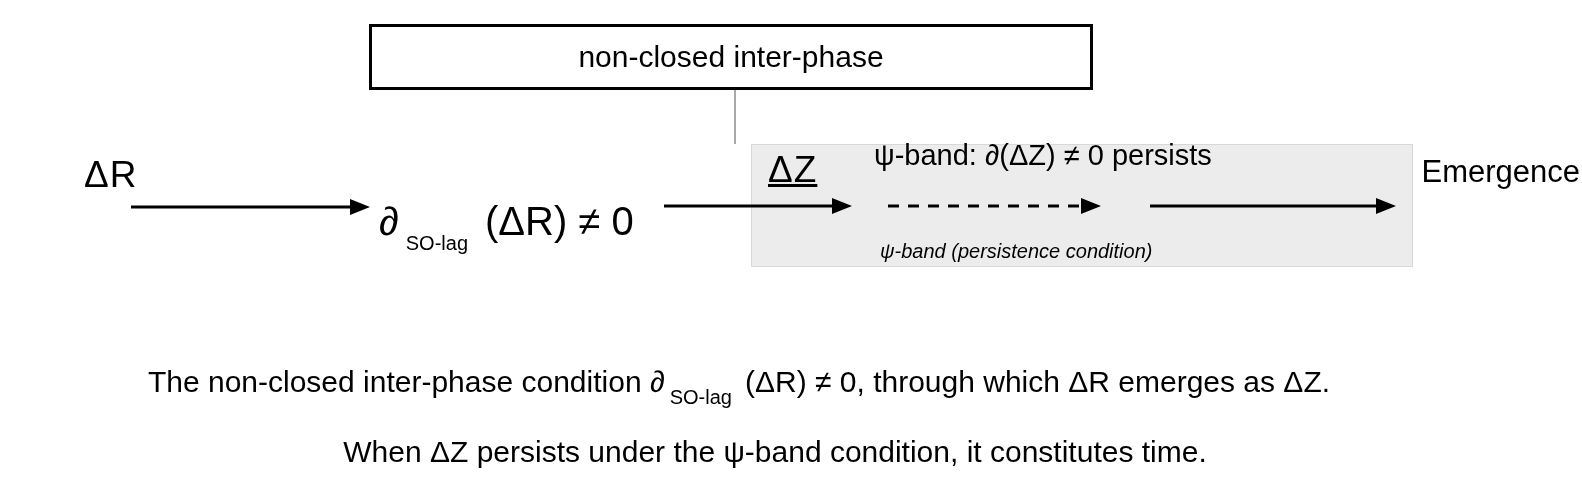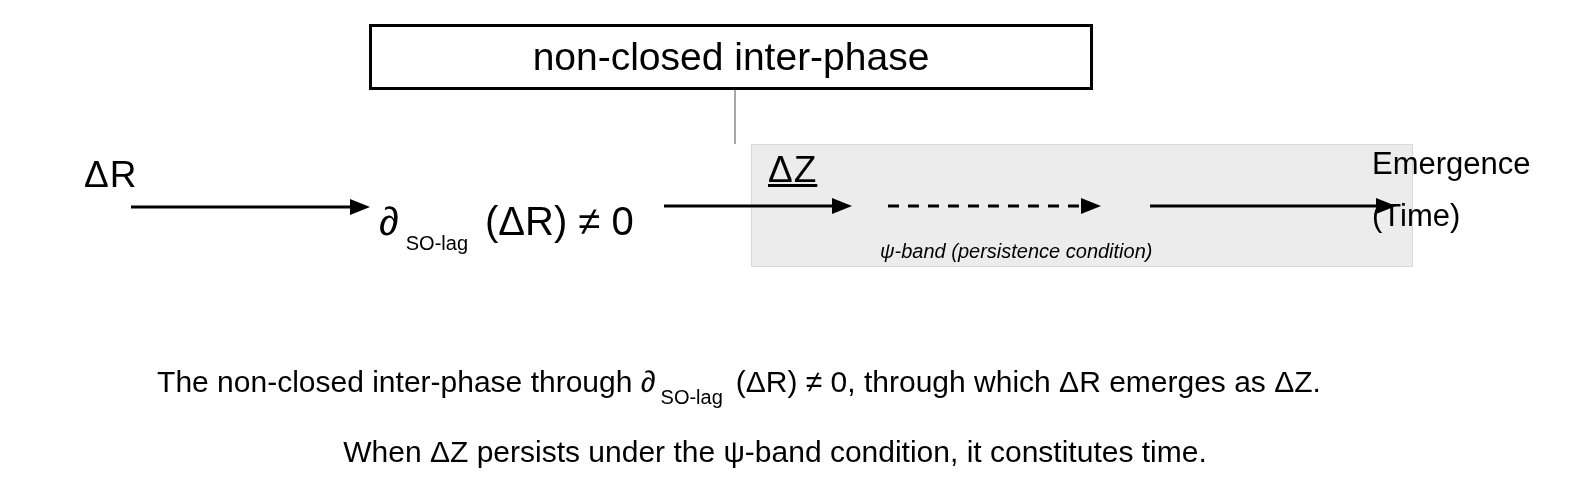--- a/index.html
+++ b/index.html
@@ -17,41 +17,41 @@
     background:var(--canvas-bg);
     font-family:"Liberation Sans", sans-serif;
     color:var(--ink);
     overflow:hidden;
   }
   .abs{position:absolute;}
   .top-box{
     left:369px;top:24px;width:724px;height:66px;
     border:3px solid var(--ink);
     display:flex;align-items:center;justify-content:center;
-    font-size:39px;
+    font-size:30px;
     background:var(--canvas-bg);
   }
   .psi-box{
     left:751px;top:144px;width:662px;height:123px;
     background:var(--psi-box-bg);
     border:1.5px solid var(--psi-box-border);
   }
   .arrows{left:0;top:0;width:1582px;height:498px;pointer-events:none;}
   .arrows line{stroke:var(--ink);stroke-width:3;}
   .arrows line.connector{stroke:var(--connector-line);stroke-width:2;}
   .arrows line.dashed{stroke-dasharray:11 9;}
   #ah path{fill:var(--ink);}
   .big-node{font-size:37px;line-height:1;letter-spacing:1px;margin-left:48px;}
   .delta-r{left:36px;top:156px;}
   .delta-z{left:720px;top:151px;text-decoration:underline;}
   .formula{left:379px;top:157px;font-size:40px;line-height:1;white-space:nowrap;margin-top:44px;}
   .formula .sub{font-size:20px;vertical-align:-15px;margin:0 17px 0 7px;}
   .psi-top{left:874px;top:140px;font-size:29px;line-height:1.1;white-space:nowrap;}
   .psi-bottom{left:880px;top:240px;font-size:20px;line-height:1.1;white-space:nowrap;font-style:italic;}
-  .emergence{left:1372px;top:138px;width:208px;text-align:left;font-size:31px;line-height:52px;}
+  .emergence{left:1372px;top:146px;width:208px;text-align:right;font-size:31px;line-height:52px;}
   .caption{left:0;width:1478px;text-align:center;font-size:30px;line-height:1.2;white-space:nowrap;}
   .caption-1{top:364px;}
   .caption-2{top:434px;margin-left:36px;}
   .caption .sub{font-size:20px;vertical-align:-12px;margin:0 13px 0 5px;}
 </style>
 </head>
 <body>
 
 <div class="canvas">
 
@@ -75,27 +75,27 @@
   </div>
 
   <div class="abs big-node delta-r">ΔR</div>
 
   <div class="abs formula">
     <span>∂</span><span class="sub">SO-lag</span><span>(ΔR) ≠ 0</span>
   </div>
 
   <div class="abs big-node delta-z">ΔZ</div>
 
+  <div class="abs psi-top">ψ-band: ∂(ΔZ) ≠ 0 persists</div>
 
   <div class="abs psi-bottom">ψ-band (persistence condition)</div>
 
   <div class="abs emergence">
     <div>Emergence</div>
-    <div>(Time)</div>
   </div>
 
   <div class="abs caption caption-1">
-    <span>The non-closed inter-phase through ∂</span><span class="sub">SO-lag</span><span>(ΔR) ≠ 0, through which ΔR emerges as ΔZ.</span>
+    <span>The non-closed inter-phase condition ∂</span><span class="sub">SO-lag</span><span>(ΔR) ≠ 0, through which ΔR emerges as ΔZ.</span>
   </div>
 
   <div class="abs caption caption-2">When ΔZ persists under the ψ-band condition, it constitutes time.</div>
 
 </div>
 
 </body></html>

